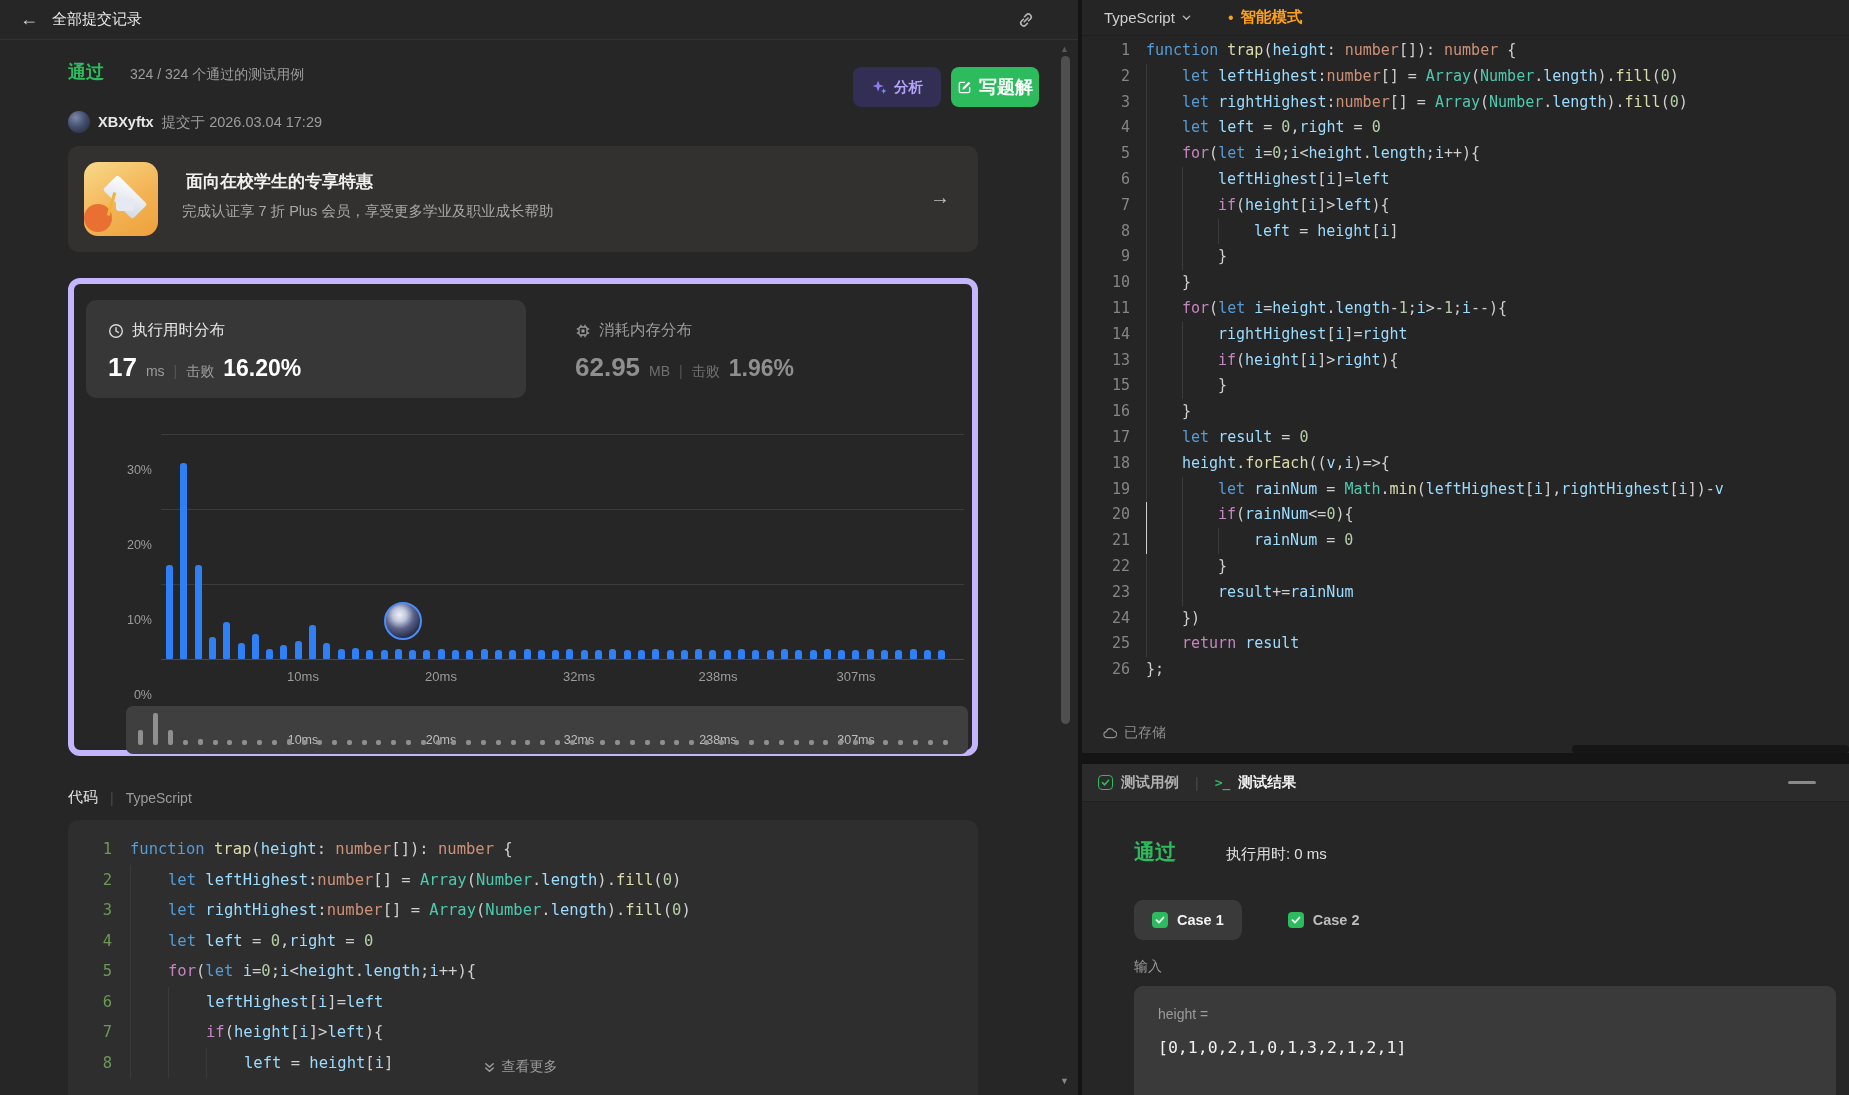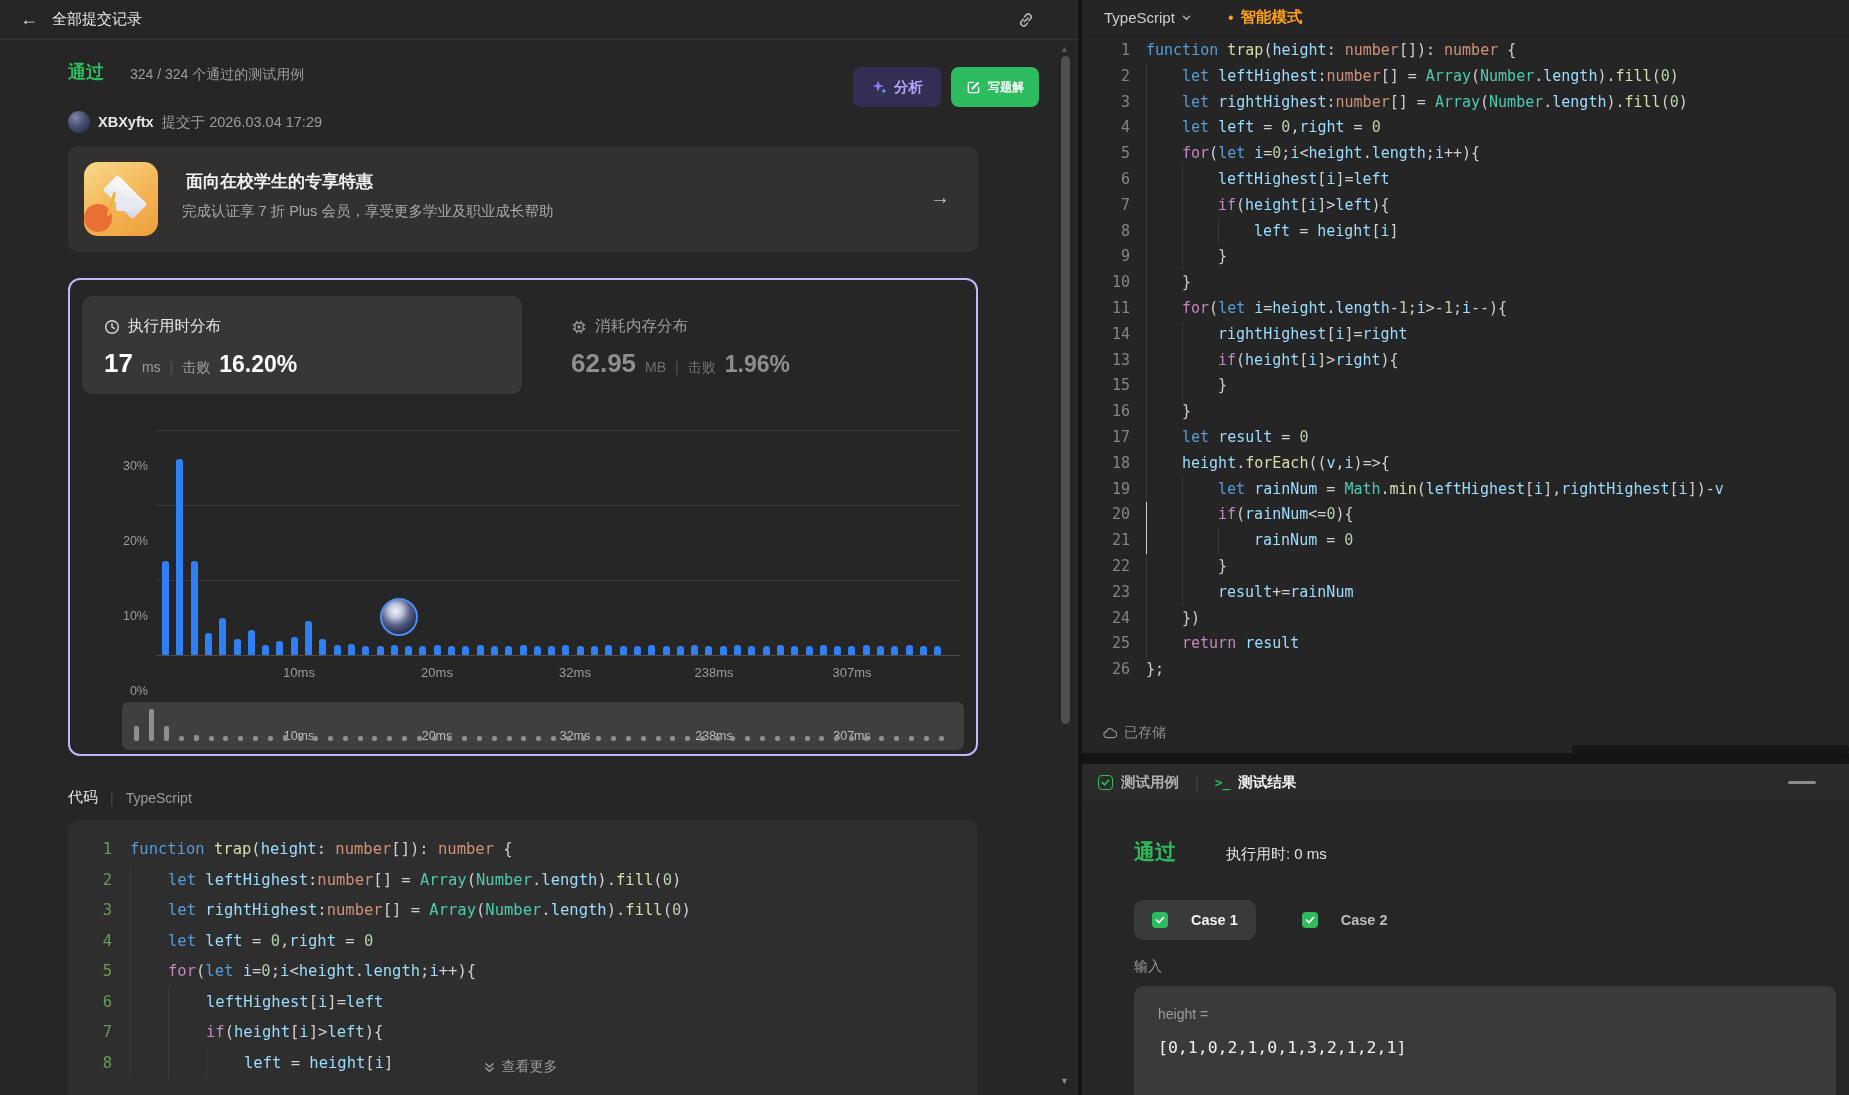--- a/index.html
+++ b/index.html
@@ -12,21 +12,21 @@
   .topbar { position:absolute; left:0; top:0; width:1078px; height:40px; border-bottom:1px solid #333; display:flex; align-items:center; }
   .back-arrow { margin-left:20px; color:#d8d8d8; font-size:18px; cursor:pointer; }
   .topbar-title { margin-left:14px; color:#e8e8e8; font-size:15px; font-weight:500; }
   .link-btn { position:absolute; right:40px; top:8px; width:24px; height:24px; display:flex; align-items:center; justify-content:center; }
 
   .status-word { position:absolute; left:68px; top:60px; color:#2cbb5d; font-size:18px; font-weight:700; }
   .status-tests { position:absolute; left:130px; top:66px; color:#9c9c9c; font-size:14px; }
   .btn-analyze { position:absolute; left:853px; top:67px; width:88px; height:40px; background:#332e54; border-radius:8px;
     display:flex; align-items:center; justify-content:center; gap:6px; color:#b4a4f6; font-size:14.5px; font-weight:600; cursor:pointer; }
   .btn-solution { position:absolute; left:951px; top:67px; width:88px; height:40px; background:#2cbb5d; border-radius:8px;
-    display:flex; align-items:center; justify-content:center; gap:7px; color:#fff; font-size:12px; font-weight:600; cursor:pointer; }
+    display:flex; align-items:center; justify-content:center; gap:7px; color:#fff; font-size:18px; font-weight:600; cursor:pointer; }
 
   .user-row { position:absolute; left:68px; top:110px; height:24px; display:flex; align-items:center; gap:8px;justify-content:space-between; }
   .avatar { width:22px; height:22px; border-radius:50%;
     background:radial-gradient(circle at 35% 30%,#7d88a8 0%,#44506e 45%,#1d2438 100%); }
   .user-name { color:#e8e8e8; font-size:14.5px; font-weight:700; }
   .user-date { color:#9c9c9c; font-size:14.5px; }
 
   
   .banner { position:absolute; left:68px; top:146px; width:910px; height:106px; background:#323130; border-radius:10px; cursor:pointer; }
   .promo-img { position:absolute; left:16px; top:16px; width:74px; height:74px; border-radius:14px; overflow:hidden;
@@ -34,21 +34,21 @@
   .cap-board { position:absolute; left:20px; top:14px; width:42px; height:42px; border-radius:4px;
     background:linear-gradient(135deg,#ffffff,#d3d8e3); transform:rotate(45deg) scale(1,.5); }
   .cap-head { position:absolute; left:32px; top:36px; width:18px; height:13px; border-radius:3px; background:#e6e9f0; }
   .tassel { position:absolute; left:26px; top:30px; width:3px; height:24px; background:#f0b33c; transform:rotate(16deg); }
   .blob { position:absolute; left:0px; top:42px; width:28px; height:28px; border-radius:50%; background:#ea6f33; }
   .banner-title { position:absolute; left:118px; top:24px; color:#f0f0f0; font-size:17px; font-weight:700; }
   .banner-sub { position:absolute; left:114px; top:56px; color:#a8a8a8; font-size:14.5px; }
   .banner-arrow { position:absolute; right:28px; top:40px; color:#c0c0c0; font-size:20px; }
 
   
-  .stats-card { position:absolute; left:68px; top:278px; width:910px; height:478px; border:2px solid #c4b5fd; border-radius:12px; }
+  .stats-card { position:absolute; left:68px; top:278px; width:910px; height:478px; border:6px solid #c4b5fd; border-radius:12px; }
   .tab-runtime { position:absolute; left:12px; top:16px; width:440px; height:98px; background:#373737; border-radius:10px; cursor:pointer; }
   .tab-title { position:absolute; left:22px; top:20px; display:flex; align-items:center; gap:8px; color:#e5e5e5; font-size:15.5px; }
   .val-row { position:absolute; left:22px; top:52px; display:flex; align-items:baseline; gap:9px; }
   .big-val { color:#fff; font-size:26px; font-weight:700; }
   .val-unit { color:#9c9c9c; font-size:14px; }
   .val-div { color:#555; font-size:14px; }
   .beats-lb { color:#9c9c9c; font-size:14px; }
   .beats-val { color:#fff; font-size:23px; font-weight:700; }
   .tab-memory { position:absolute; left:479px; top:16px; width:380px; height:98px; cursor:pointer; }
   .tab-memory .tab-title { color:#9c9c9c; }
@@ -116,21 +116,21 @@
   .tab-testcase { margin-left:16px; display:flex; align-items:center; gap:8px; color:#b0b0b0; font-size:14.5px; font-weight:600; cursor:pointer; }
   .cb-icon { width:15px; height:15px; border:1.5px solid #2cbb5d; border-radius:4px; display:flex; align-items:center; justify-content:center; }
   .test-header-div { margin:0 16px; color:#4a4a4a; font-size:14px; }
   .tab-testresult { display:flex; align-items:center; gap:8px; color:#f2f2f2; font-size:14.5px; font-weight:700; cursor:pointer; }
   .term-glyph { color:#2cbb5d; font-size:13px; font-weight:700; font-family:"DejaVu Sans Mono",monospace; }
   .drag-dash { position:absolute; left:706px; top:17px; width:28px; height:3px; border-radius:2px; background:#8a8a8a; cursor:pointer; }
 
   .result-status { position:absolute; left:52px; top:74px; color:#2cbb5d; font-size:21px; font-weight:700; }
   .result-runtime { position:absolute; left:144px; top:81px; font-size:15px; color:#e0e0e0; }
   .case-row { position:absolute; left:52px; top:136px; display:flex; align-items:center; gap:28px; }
-  .case-btn { height:40px; padding:0 18px; background:#3a3a3a; border-radius:9px; display:flex; align-items:center; gap:23px;
+  .case-btn { height:40px; padding:0 18px; background:#3a3a3a; border-radius:9px; display:flex; align-items:center; gap:9px;
     color:#f2f2f2; font-size:14.5px; font-weight:700; cursor:pointer; }
   .case-btn.ghost { background:transparent; color:#bdbdbd; font-weight:600; }
   .case-check { width:16px; height:16px; background:#2cbb5d; border-radius:4px; display:flex; align-items:center; justify-content:center; flex:none; }
   .input-label { position:absolute; left:52px; top:194px; color:#9c9c9c; font-size:14px; }
   .input-box { position:absolute; left:52px; top:222px; width:702px; height:130px; background:#3a3a3a; border-radius:9px; cursor:text; }
   .input-var { position:absolute; left:24px; top:20px; color:#9c9c9c; font-size:14px; }
   .input-val { position:absolute; left:24px; top:52px; color:#f0f0f0; font-size:16.5px; font-family:"DejaVu Sans Mono",monospace; }
 
   svg { display:block; }
 </style>

